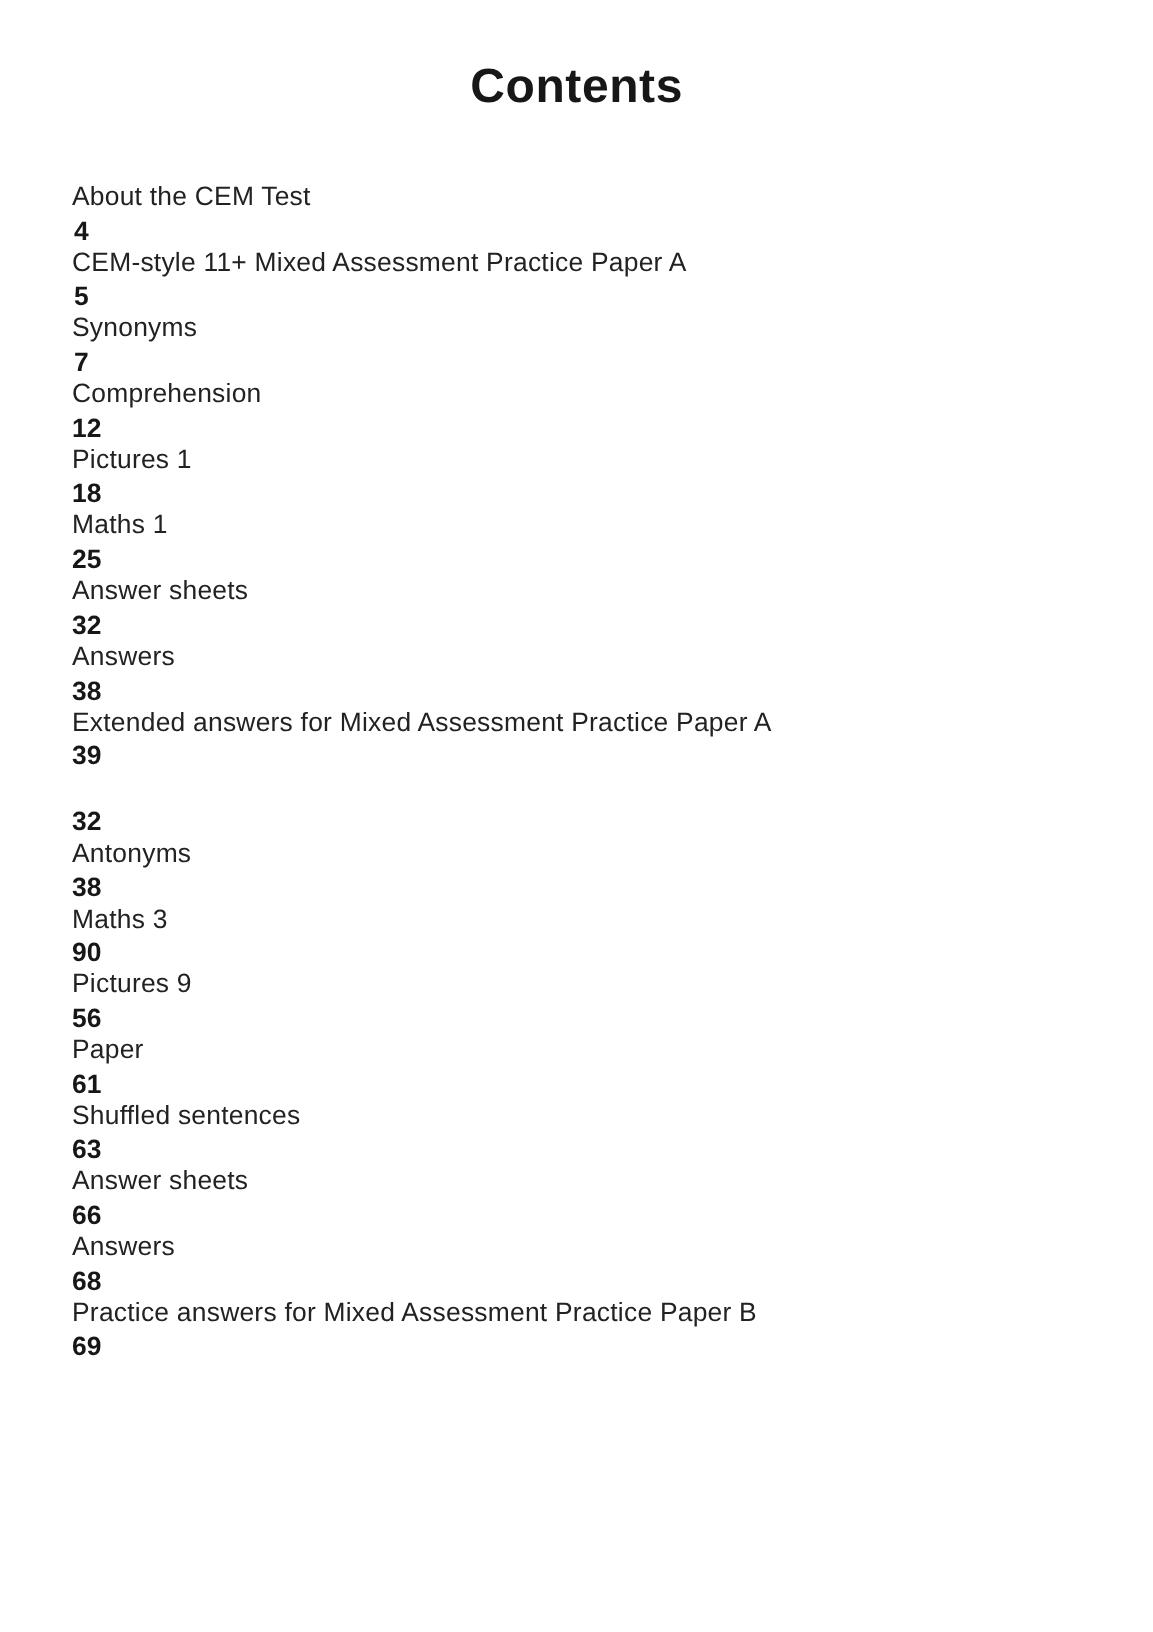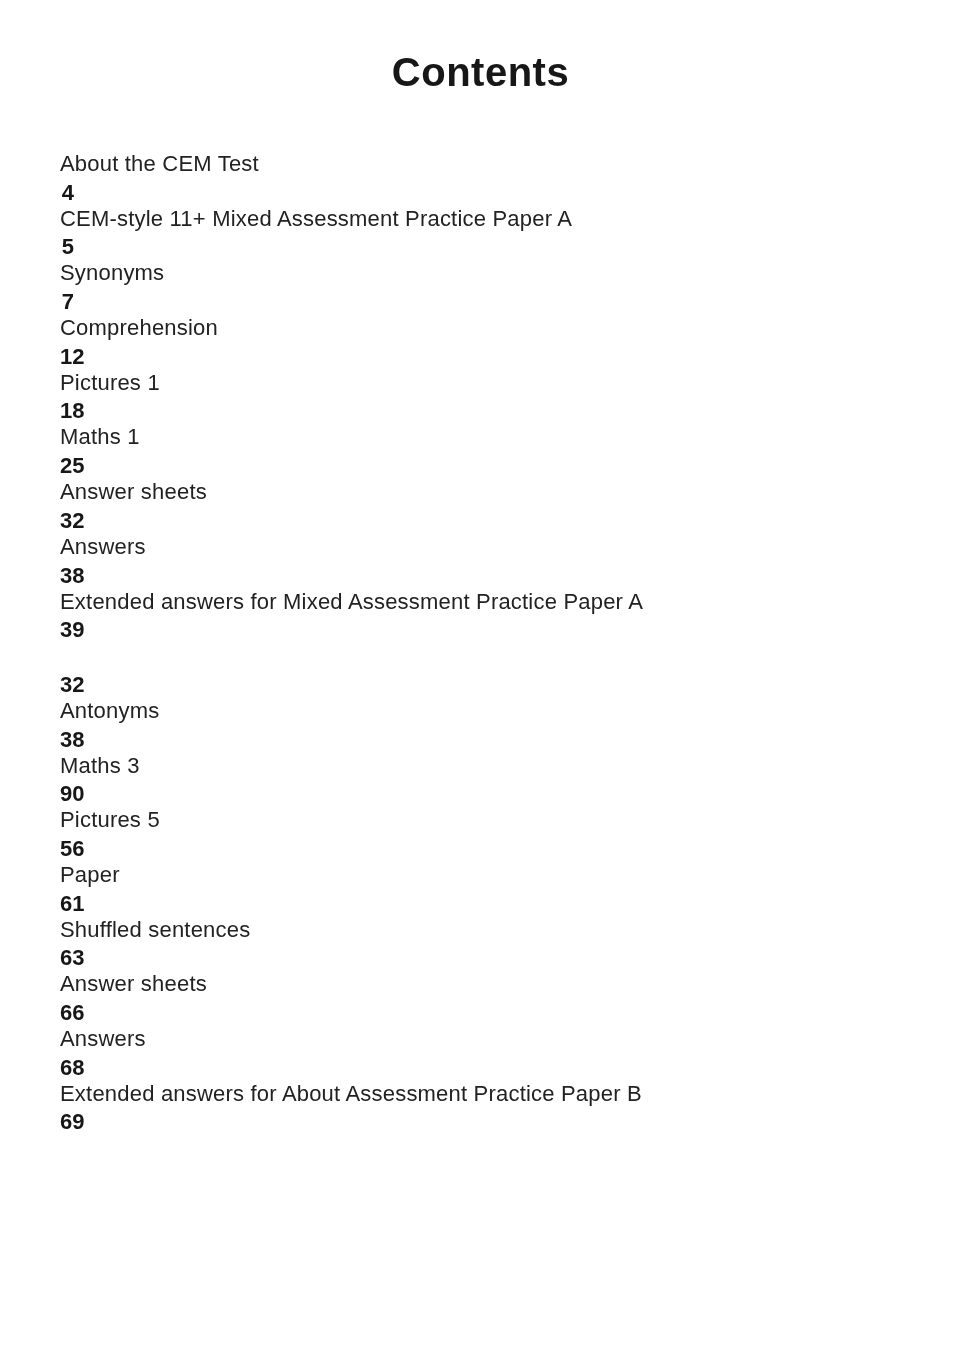--- a/index.html
+++ b/index.html
@@ -120,21 +120,21 @@
         <span class="toc-label">Antonyms</span>
         <span class="toc-leader"></span>
         <span class="toc-page">38</span>
       </div>
       <div class="toc-row">
         <span class="toc-label">Maths 3</span>
         <span class="toc-leader"></span>
         <span class="toc-page">90</span>
       </div>
       <div class="toc-row">
-        <span class="toc-label">Pictures 5</span>
+        <span class="toc-label">Pictures 9</span>
         <span class="toc-leader"></span>
         <span class="toc-page">56</span>
       </div>
       <div class="toc-row">
         <span class="toc-label">Paper</span>
         <span class="toc-leader"></span>
         <span class="toc-page">61</span>
       </div>
       <div class="toc-row">
         <span class="toc-label">Shuffled sentences</span>
@@ -145,18 +145,18 @@
         <span class="toc-label">Answer sheets</span>
         <span class="toc-leader"></span>
         <span class="toc-page">66</span>
       </div>
       <div class="toc-row">
         <span class="toc-label">Answers</span>
         <span class="toc-leader"></span>
         <span class="toc-page">68</span>
       </div>
       <div class="toc-row">
-        <span class="toc-label">Extended answers for About Assessment Practice Paper B</span>
+        <span class="toc-label">Practice answers for Mixed Assessment Practice Paper B</span>
         <span class="toc-leader"></span>
         <span class="toc-page">69</span>
       </div>
     </div>
 </div>
 
 </body></html>

